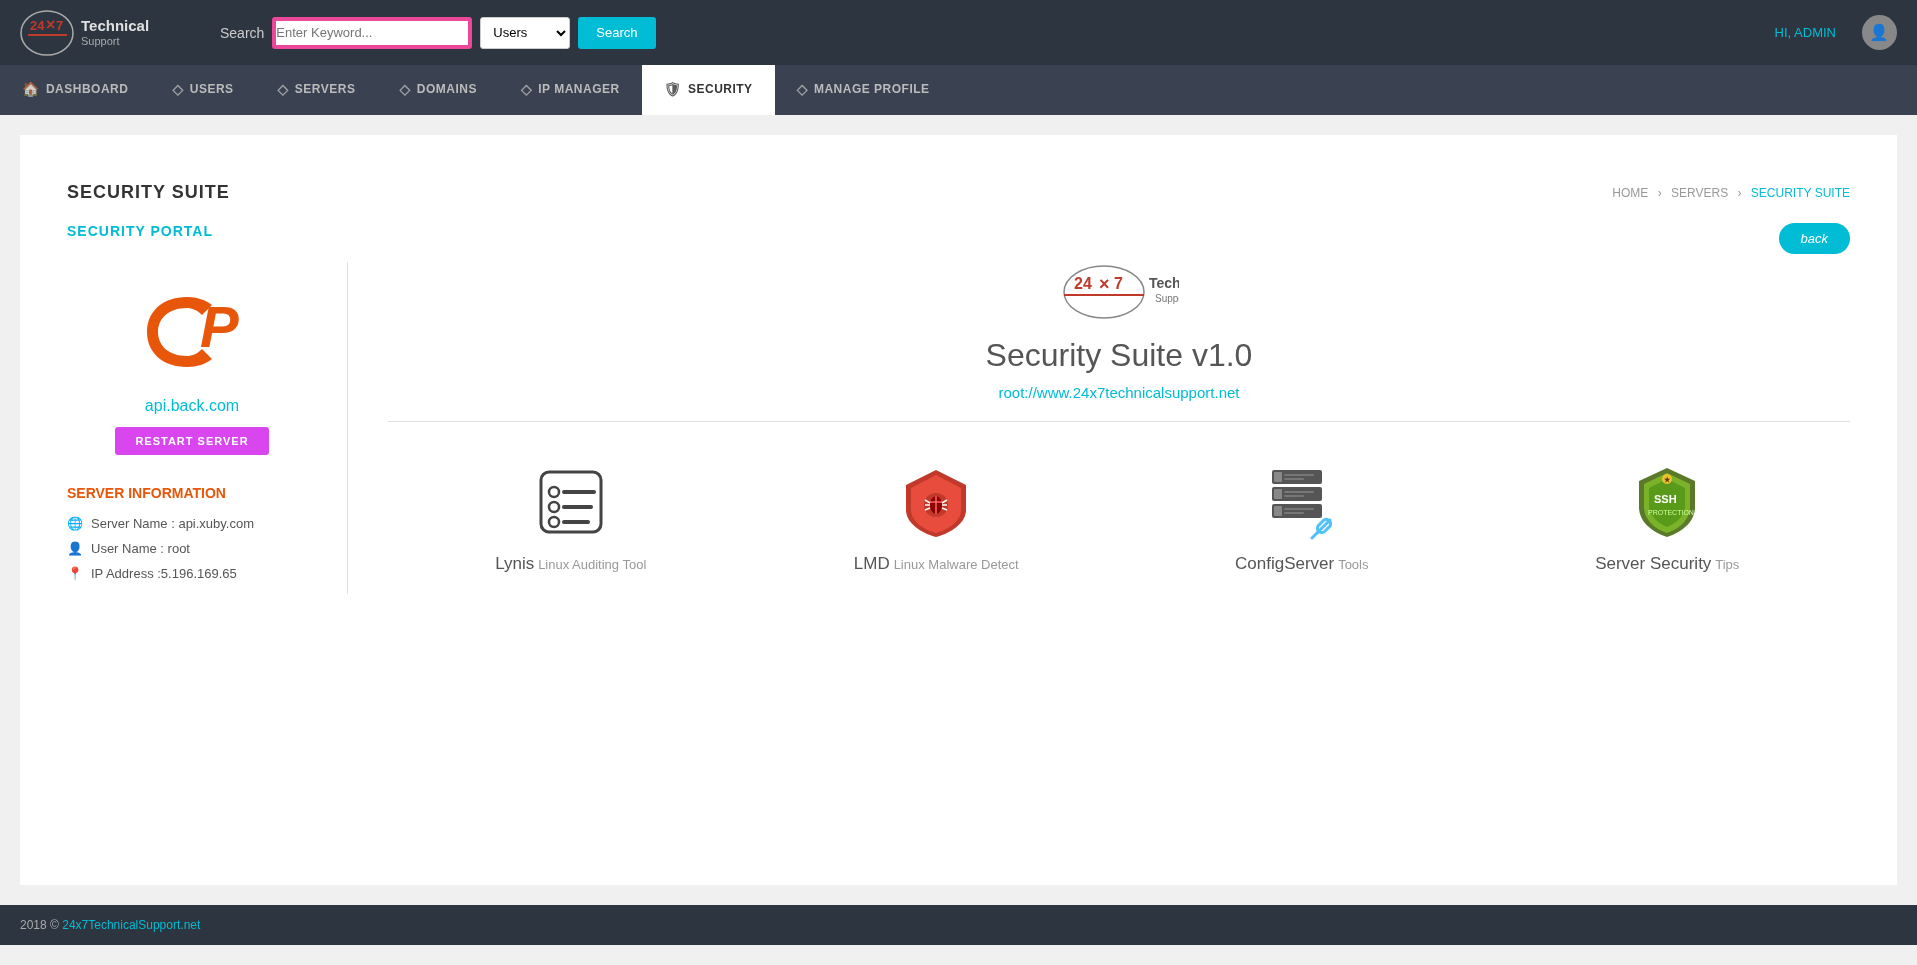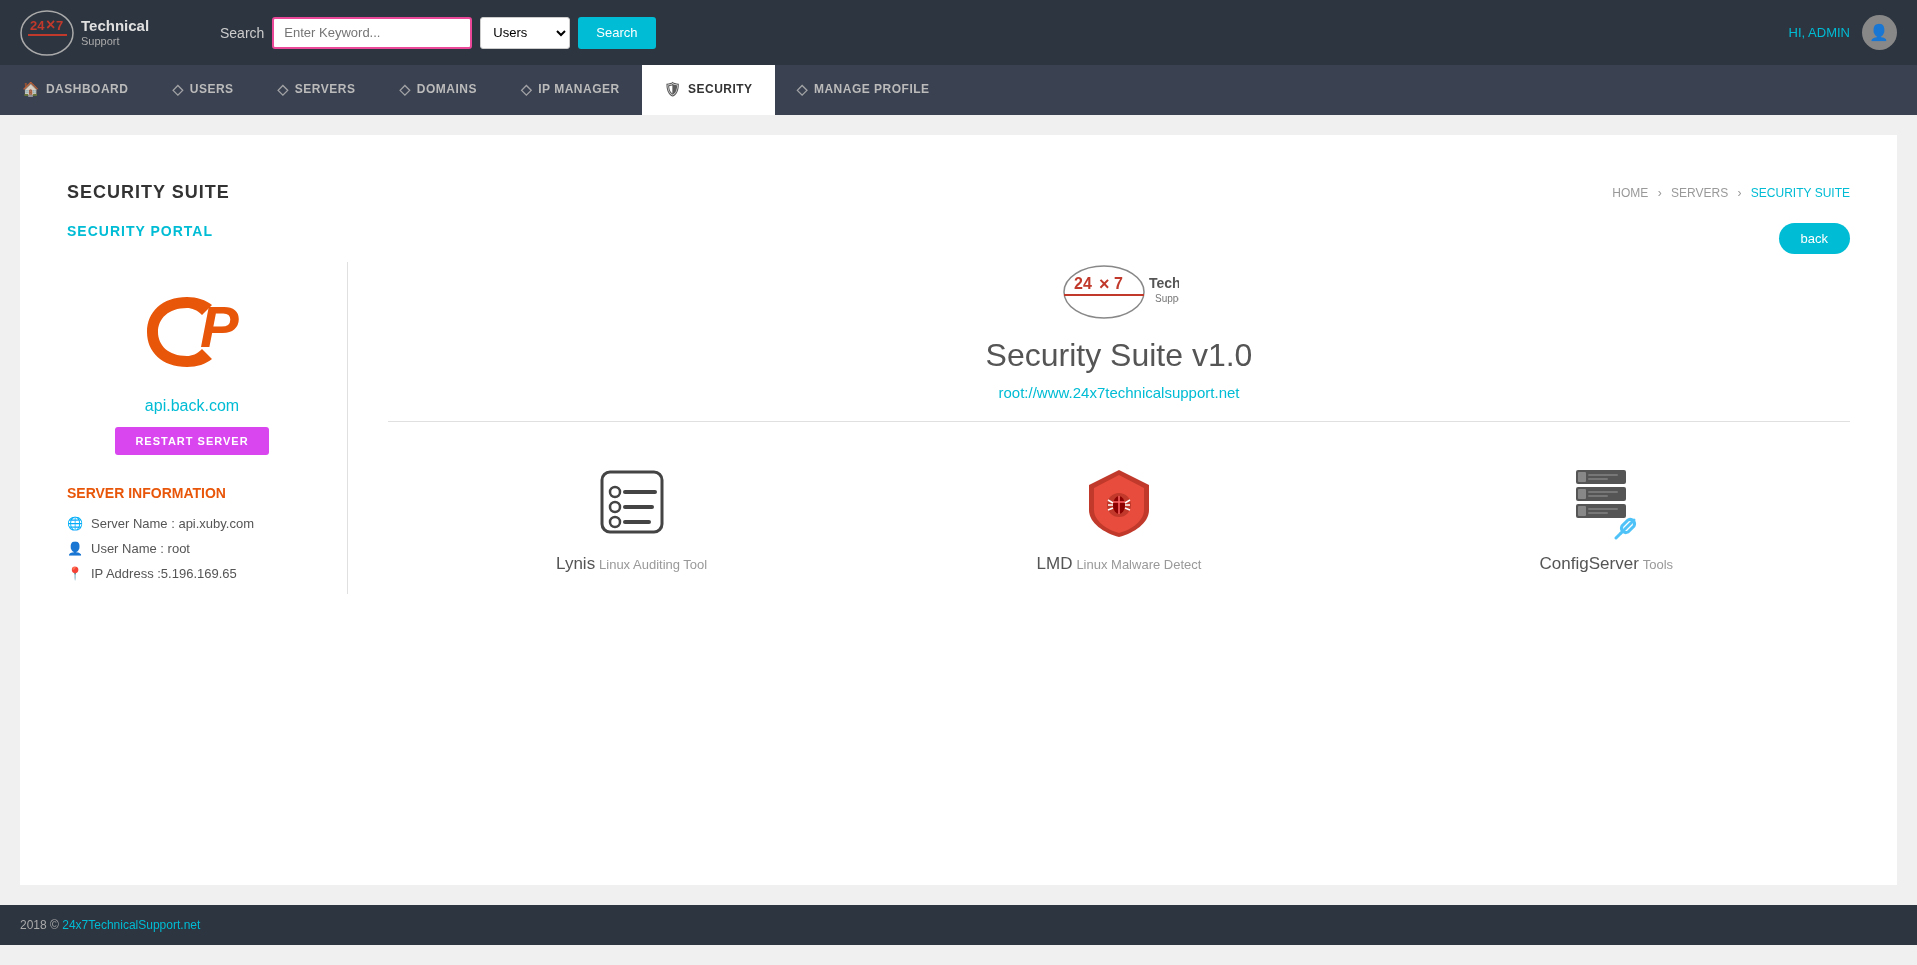--- a/index.html
+++ b/index.html
@@ -39,22 +39,22 @@
       gap: 8px;
       margin-left: 20px;
     }
     .search-label {
       color: #ccc;
       font-size: 14px;
     }
     .search-input {
       height: 32px;
       width: 200px;
-      padding: 0 10px;
-      border: 2px solid #ec4899;
+      padding: 0 0;
+      border: 4px solid #ec4899;
       border-radius: 3px;
       font-size: 13px;
       color: #999;
     }
     .search-select {
       height: 32px;
       padding: 0 8px;
       border: 1px solid #ccc;
       border-radius: 3px;
       font-size: 13px;
@@ -67,21 +67,21 @@
       color: white;
       border: none;
       border-radius: 3px;
       font-size: 13px;
       cursor: pointer;
     }
     .header-right {
       margin-left: auto;
       display: flex;
       align-items: center;
-      gap: 12px;
+      gap: 26px;
     }
     .hi-admin {
       color: #00bcd4;
       font-size: 13px;
     }
     .avatar {
       width: 35px;
       height: 35px;
       border-radius: 50%;
       background: #888;
@@ -165,20 +165,21 @@
       letter-spacing: 1px;
     }
     .back-btn {
       background: #00bcd4;
       color: white;
       border: none;
       border-radius: 20px;
       padding: 8px 22px;
       font-size: 13px;
       cursor: pointer;
+      font-style: italic;
     }
 
     
     .content-body {
       display: flex;
       gap: 0;
     }
 
     
     .left-panel {
@@ -515,20 +516,41 @@
               <path d="M55 68 L68 55 M62 55 C66 53 70 57 68 61 L62 67 C58 69 54 65 56 61 Z" fill="none" stroke="#4fc3f7" stroke-width="3" stroke-linecap="round"></path>
               <line x1="55" y1="68" x2="50" y2="73" stroke="#4fc3f7" stroke-width="3" stroke-linecap="round"></line>
             </svg>
           </div>
           <div class="tool-label">
             <span style="font-size:17px;color:#555;font-weight:normal;">ConfigServer</span>
             <span style="font-size:13px;color:#999;">Tools</span>
           </div>
         </div>
 
+        <div class="tool-item">
+          <div class="tool-icon-wrapper">
+            <svg width="70" height="75" viewBox="0 0 70 75">
+
+              <path d="M35 3 L63 16 L63 42 C63 57 50 67 35 72 C20 67 7 57 7 42 L7 16 Z" fill="#5a7a2a"></path>
+              <path d="M35 8 L58 19 L58 42 C58 55 47 64 35 68 C23 64 12 55 12 42 L12 19 Z" fill="#7ab32a"></path>
+
+              <path d="M35 14 L53 23 L53 41 C53 51 44 58 35 62 C26 58 17 51 17 41 L17 23 Z" fill="#5a9a1a"></path>
+
+              <text x="22" y="38" font-size="11" font-weight="bold" fill="white" font-family="Arial">SSH</text>
+              <text x="16" y="50" font-size="7" fill="#ccff99" font-family="Arial">PROTECTION</text>
+
+              <circle cx="35" cy="14" r="5" fill="#f0c030"></circle>
+              <text x="32" y="17" font-size="7" font-weight="bold" fill="#5a3a00" font-family="Arial">★</text>
+            </svg>
+          </div>
+          <div class="tool-label">
+            <span style="font-size:17px;color:#555;font-weight:normal;">Server Security</span>
+            <span style="font-size:13px;color:#999;">Tips</span>
+          </div>
+        </div>
 
       </div>
     </div>
   </div>
 </div>
 
 <footer class="footer">
   <span>2018 ©</span>
   &nbsp;
   <a href="#">24x7TechnicalSupport.net</a>

